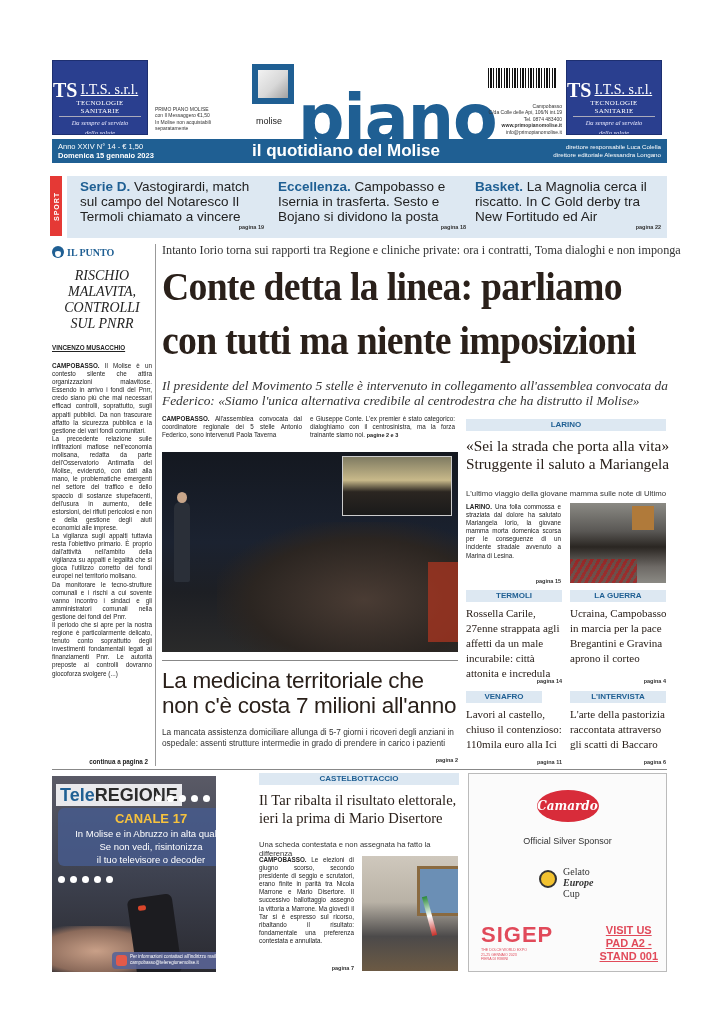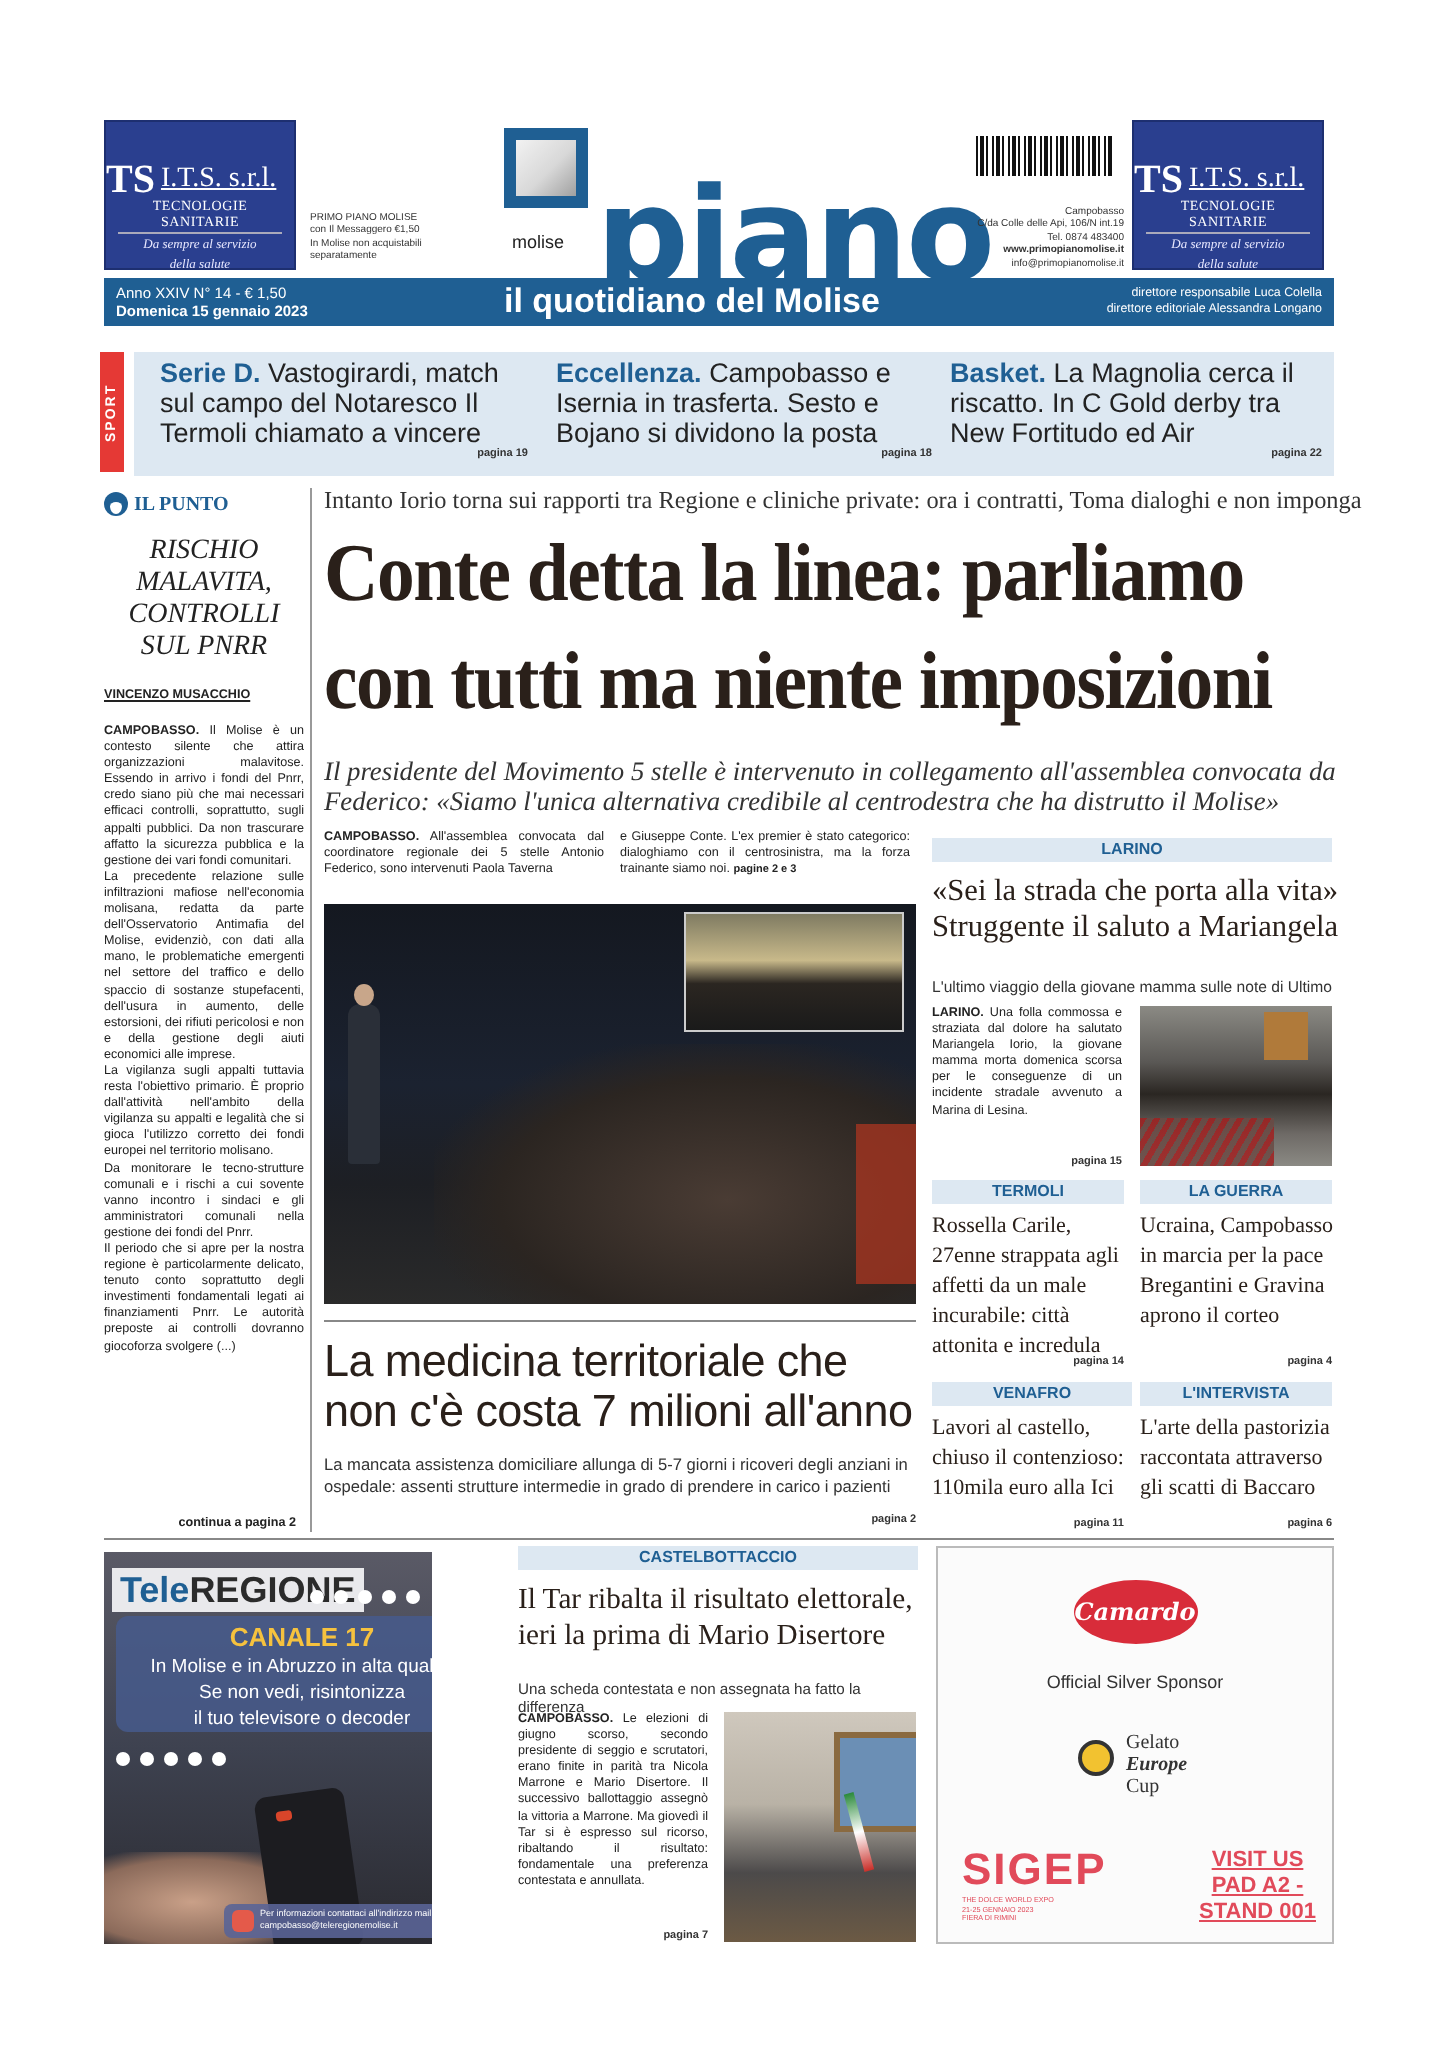--- a/index.html
+++ b/index.html
@@ -228,21 +228,21 @@
 </div>
 
 <div class="abs sec-label" style="left:466px;top:590px;width:96px;">TERMOLI</div>
 <div class="abs side-head" style="left:466px;top:606px;width:100px;font-size:11px;line-height:15px;">Rossella Carile, 27enne strappata agli affetti da un male incurabile: città attonita e incredula</div>
 <div class="abs pg" style="left:466px;top:678px;width:96px;">pagina 14</div>
 
 <div class="abs sec-label" style="left:570px;top:590px;width:96px;">LA GUERRA</div>
 <div class="abs side-head" style="left:570px;top:606px;width:100px;font-size:11px;line-height:15px;">Ucraina, Campobasso in marcia per la pace Bregantini e Gravina aprono il corteo</div>
 <div class="abs pg" style="left:570px;top:678px;width:96px;">pagina 4</div>
 
-<div class="abs sec-label" style="left:466px;top:691px;width:100px;">VENAFRO</div>
+<div class="abs sec-label" style="left:466px;top:691px;width:76px;">VENAFRO</div>
 <div class="abs side-head" style="left:466px;top:707px;width:100px;font-size:11px;line-height:15px;">Lavori al castello, chiuso il contenzioso: 110mila euro alla Ici</div>
 <div class="abs pg" style="left:466px;top:759px;width:96px;">pagina 11</div>
 
 <div class="abs sec-label" style="left:570px;top:691px;width:96px;">L'INTERVISTA</div>
 <div class="abs side-head" style="left:570px;top:707px;width:100px;font-size:11px;line-height:15px;">L'arte della pastorizia raccontata attraverso gli scatti di Baccaro</div>
 <div class="abs pg" style="left:570px;top:759px;width:96px;">pagina 6</div>
 
 <div class="abs ad-tele" style="left:52px;top:776px;width:164px;height:196px;">
   <div class="abs brand" style="left:4px;top:8px;">
     <span class="tele">Tele</span><span>REGIONE</span>

